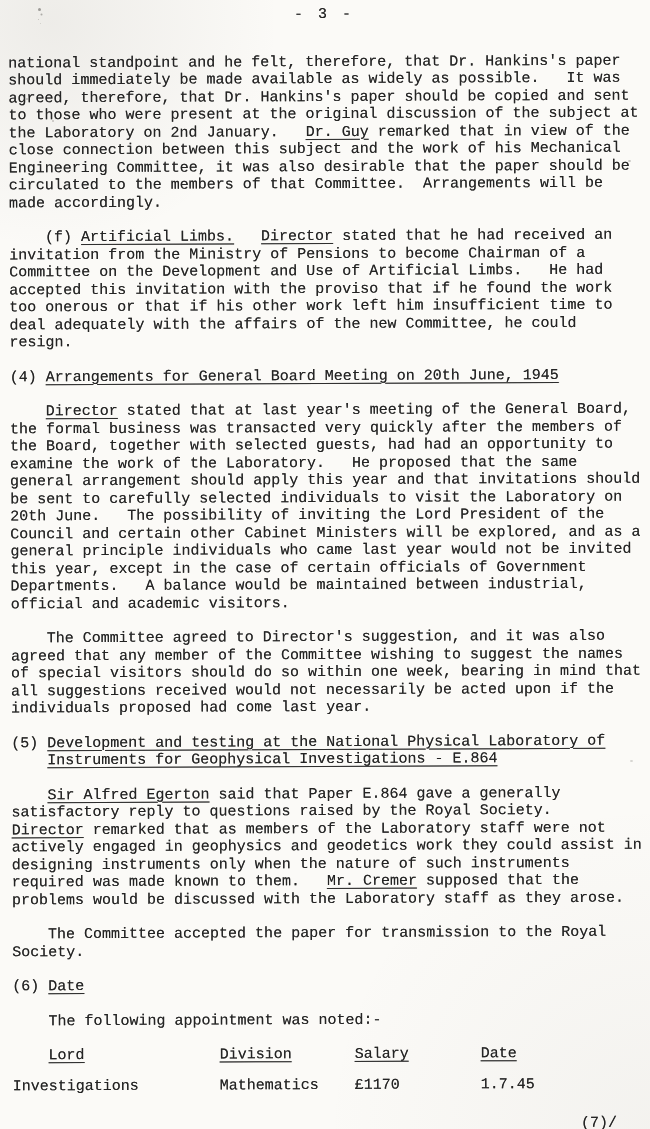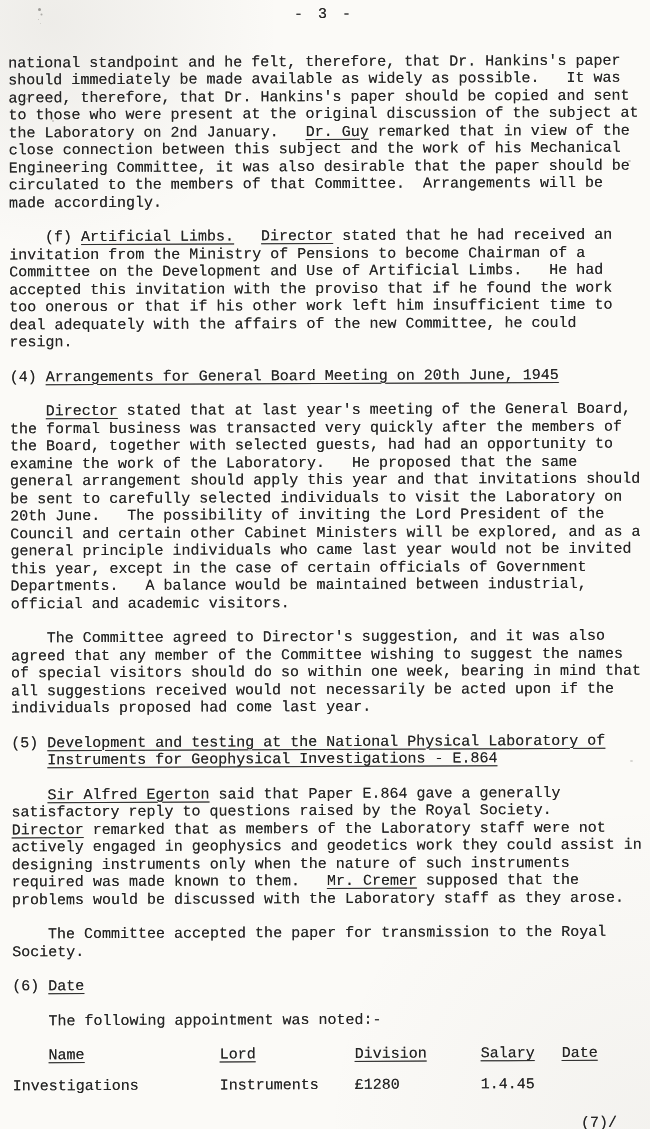--- a/index.html
+++ b/index.html
@@ -111,30 +111,29 @@
 
     <p class="para indent"><span class="u">Sir Alfred Egerton</span><span> said that Paper E.864 gave a generally satisfactory reply to questions raised by the Royal Society.   </span><span class="u">Director</span><span> remarked that as members of the Laboratory staff were not actively engaged in geophysics and geodetics work they could assist in designing instruments only when the nature of such instruments required was made known to them.   </span><span class="u">Mr. Cremer</span><span> supposed that the problems would be discussed with the Laboratory staff as they arose.</span></p>
 
     <p class="para indent"><span>The Committee accepted the paper for transmission to the Royal Society.</span></p>
 
     <p class="para"><span>(6) </span><span class="u">Date</span></p>
 
     <p class="para indent"><span>The following appointment was noted:-</span></p>
 
     <div class="thead">
-      <span class="u">Name</span>
       <span class="u">Lord</span>
       <span class="u">Division</span>
       <span class="u">Salary</span>
       <span class="u">Date</span>
     </div>
 
     <div class="trow">
       <span>Investigations</span>
-      <span>Instruments</span>
-      <span>£1280</span>
-      <span>1.4.45</span>
+      <span>Mathematics</span>
+      <span>£1170</span>
+      <span>1.7.45</span>
     </div>
 
     <div class="footer-mark">(7)/</div>
 
   </div>
 </div>
 
 </body></html>

